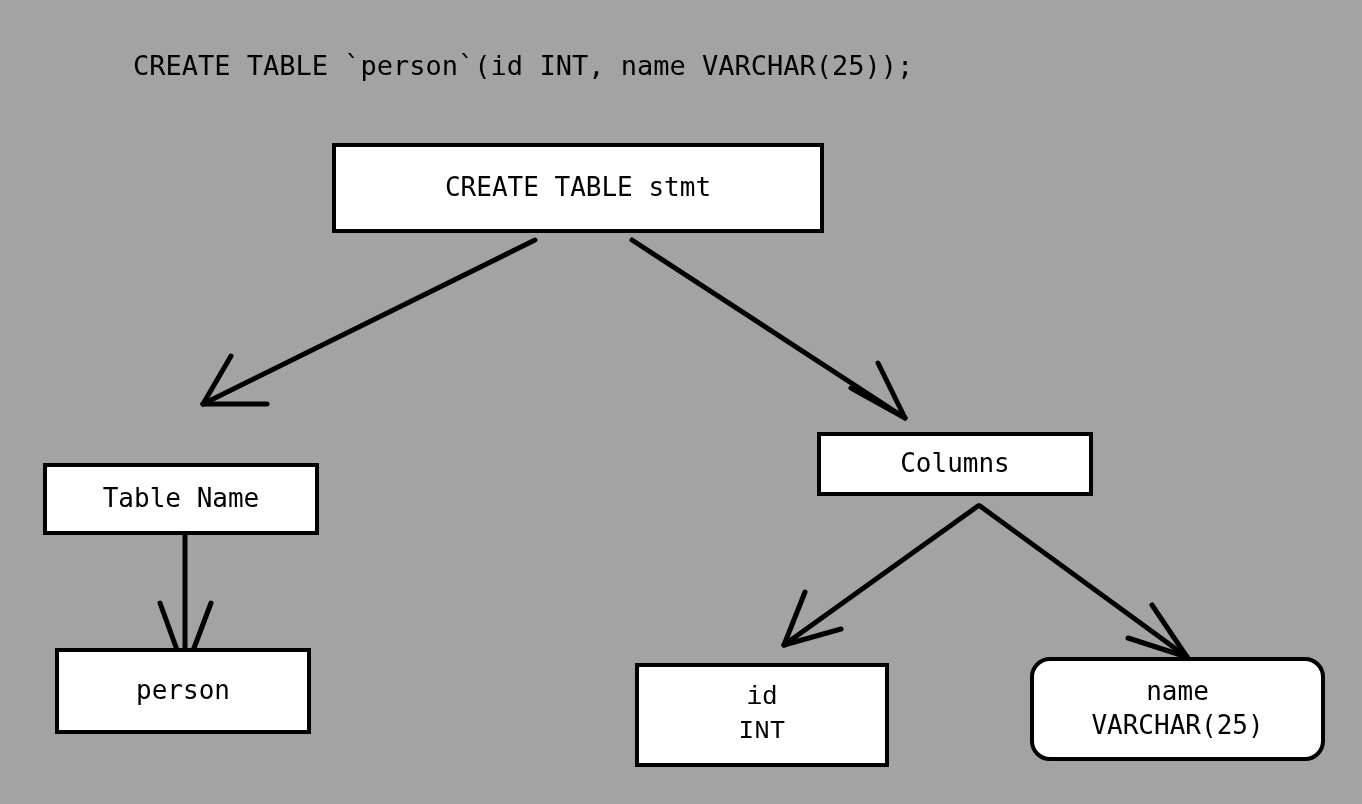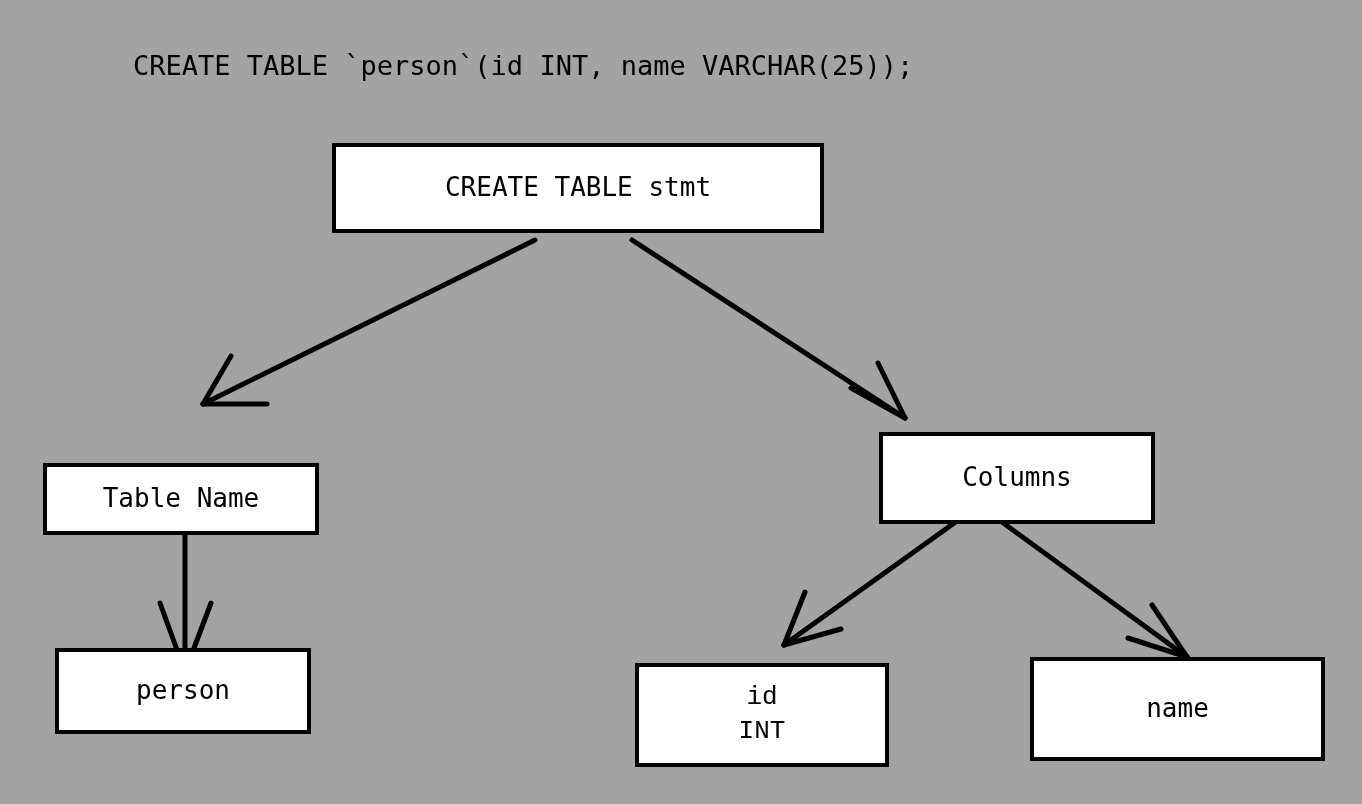--- a/index.html
+++ b/index.html
@@ -47,24 +47,24 @@
     line-height: 1.3;
     white-space: pre;
     text-align: center;
     color: #000000;
   }
   .node .line2 { display: block; }
 
   
   #node-root       { left: 332px;  top: 143px; width: 492px; height: 90px; }
   #node-tablename  { left: 43px;   top: 424px; width: 276px; height: 72px; margin-top: 39px; }
-  #node-columns    { left: 879px;  top: 432px; width: 276px; height: 92px; }
+  #node-columns    { left: 817px;  top: 432px; width: 276px; height: 64px; }
   #node-person     { left: 55px;   top: 648px; width: 256px; height: 86px; }
   #node-id         { left: 635px;  top: 663px; width: 254px; height: 104px; font-family: Liberation Mono, monospace; }
-  #node-name       { left: 1030px; top: 657px; width: 295px; height: 104px; }
+  #node-name       { left: 1030px; top: 657px; width: 295px; height: 104px; border-radius: 20px; }
 </style>
 </head>
 <body>
 
 <div id="canvas">
 
   <div class="title">CREATE TABLE `person`(id INT, name VARCHAR(25));</div>
 
   <svg id="edges" viewBox="0 0 1362 804" width="1362" height="804" xmlns="http://www.w3.org/2000/svg">
     <g stroke="#000000" stroke-width="5" fill="none" stroke-linecap="round">
@@ -118,15 +118,16 @@
     <span>person</span>
   </div>
 
   <div class="node" id="node-id">
     <span>id</span>
     <span class="line2">INT</span>
   </div>
 
   <div class="node" id="node-name">
     <span>name</span>
+    <span class="line2">VARCHAR(25)</span>
   </div>
 
 </div>
 
 </body></html>

